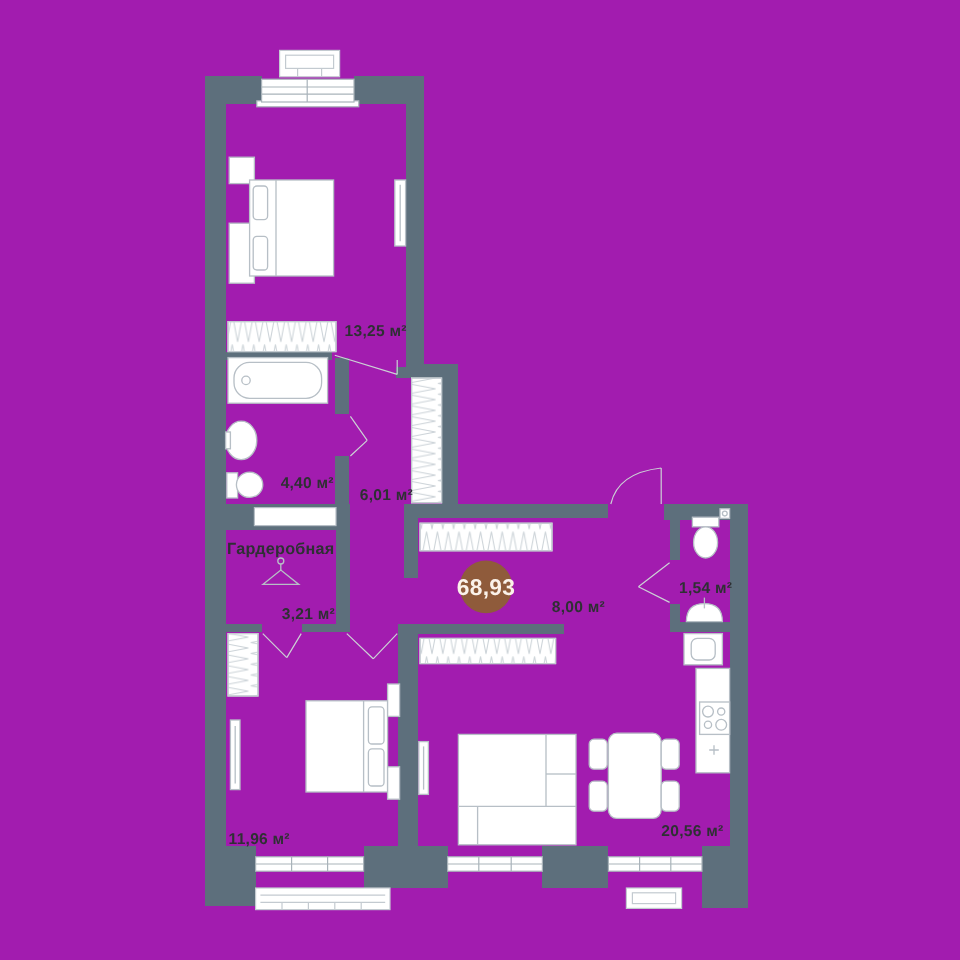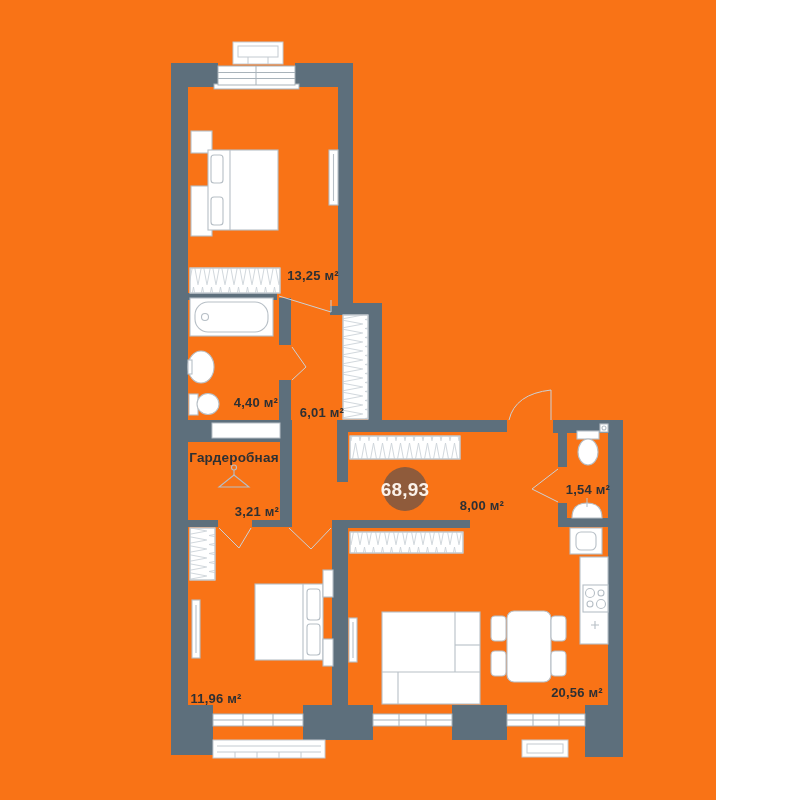--- a/index.html
+++ b/index.html
@@ -1,19 +1,19 @@
 <!DOCTYPE html>
 <html><head>
 <meta charset="utf-8">
 <style>
   html,body{margin:0;padding:0;background:#ffffff;}
   .stage{
     position:relative;
-    width:716px;height:800px;
-    background:#f97316;
+    width:800px;height:800px;
+    background:#a21caf;
     font-family:"Liberation Sans", sans-serif;
     overflow:hidden;
   }
   svg{display:block;}
   text{
     font-family:"Liberation Sans","DejaVu Sans",sans-serif;
     font-weight:600;
     letter-spacing:.2px;
   }
   .room-label{font-size:13px;}

